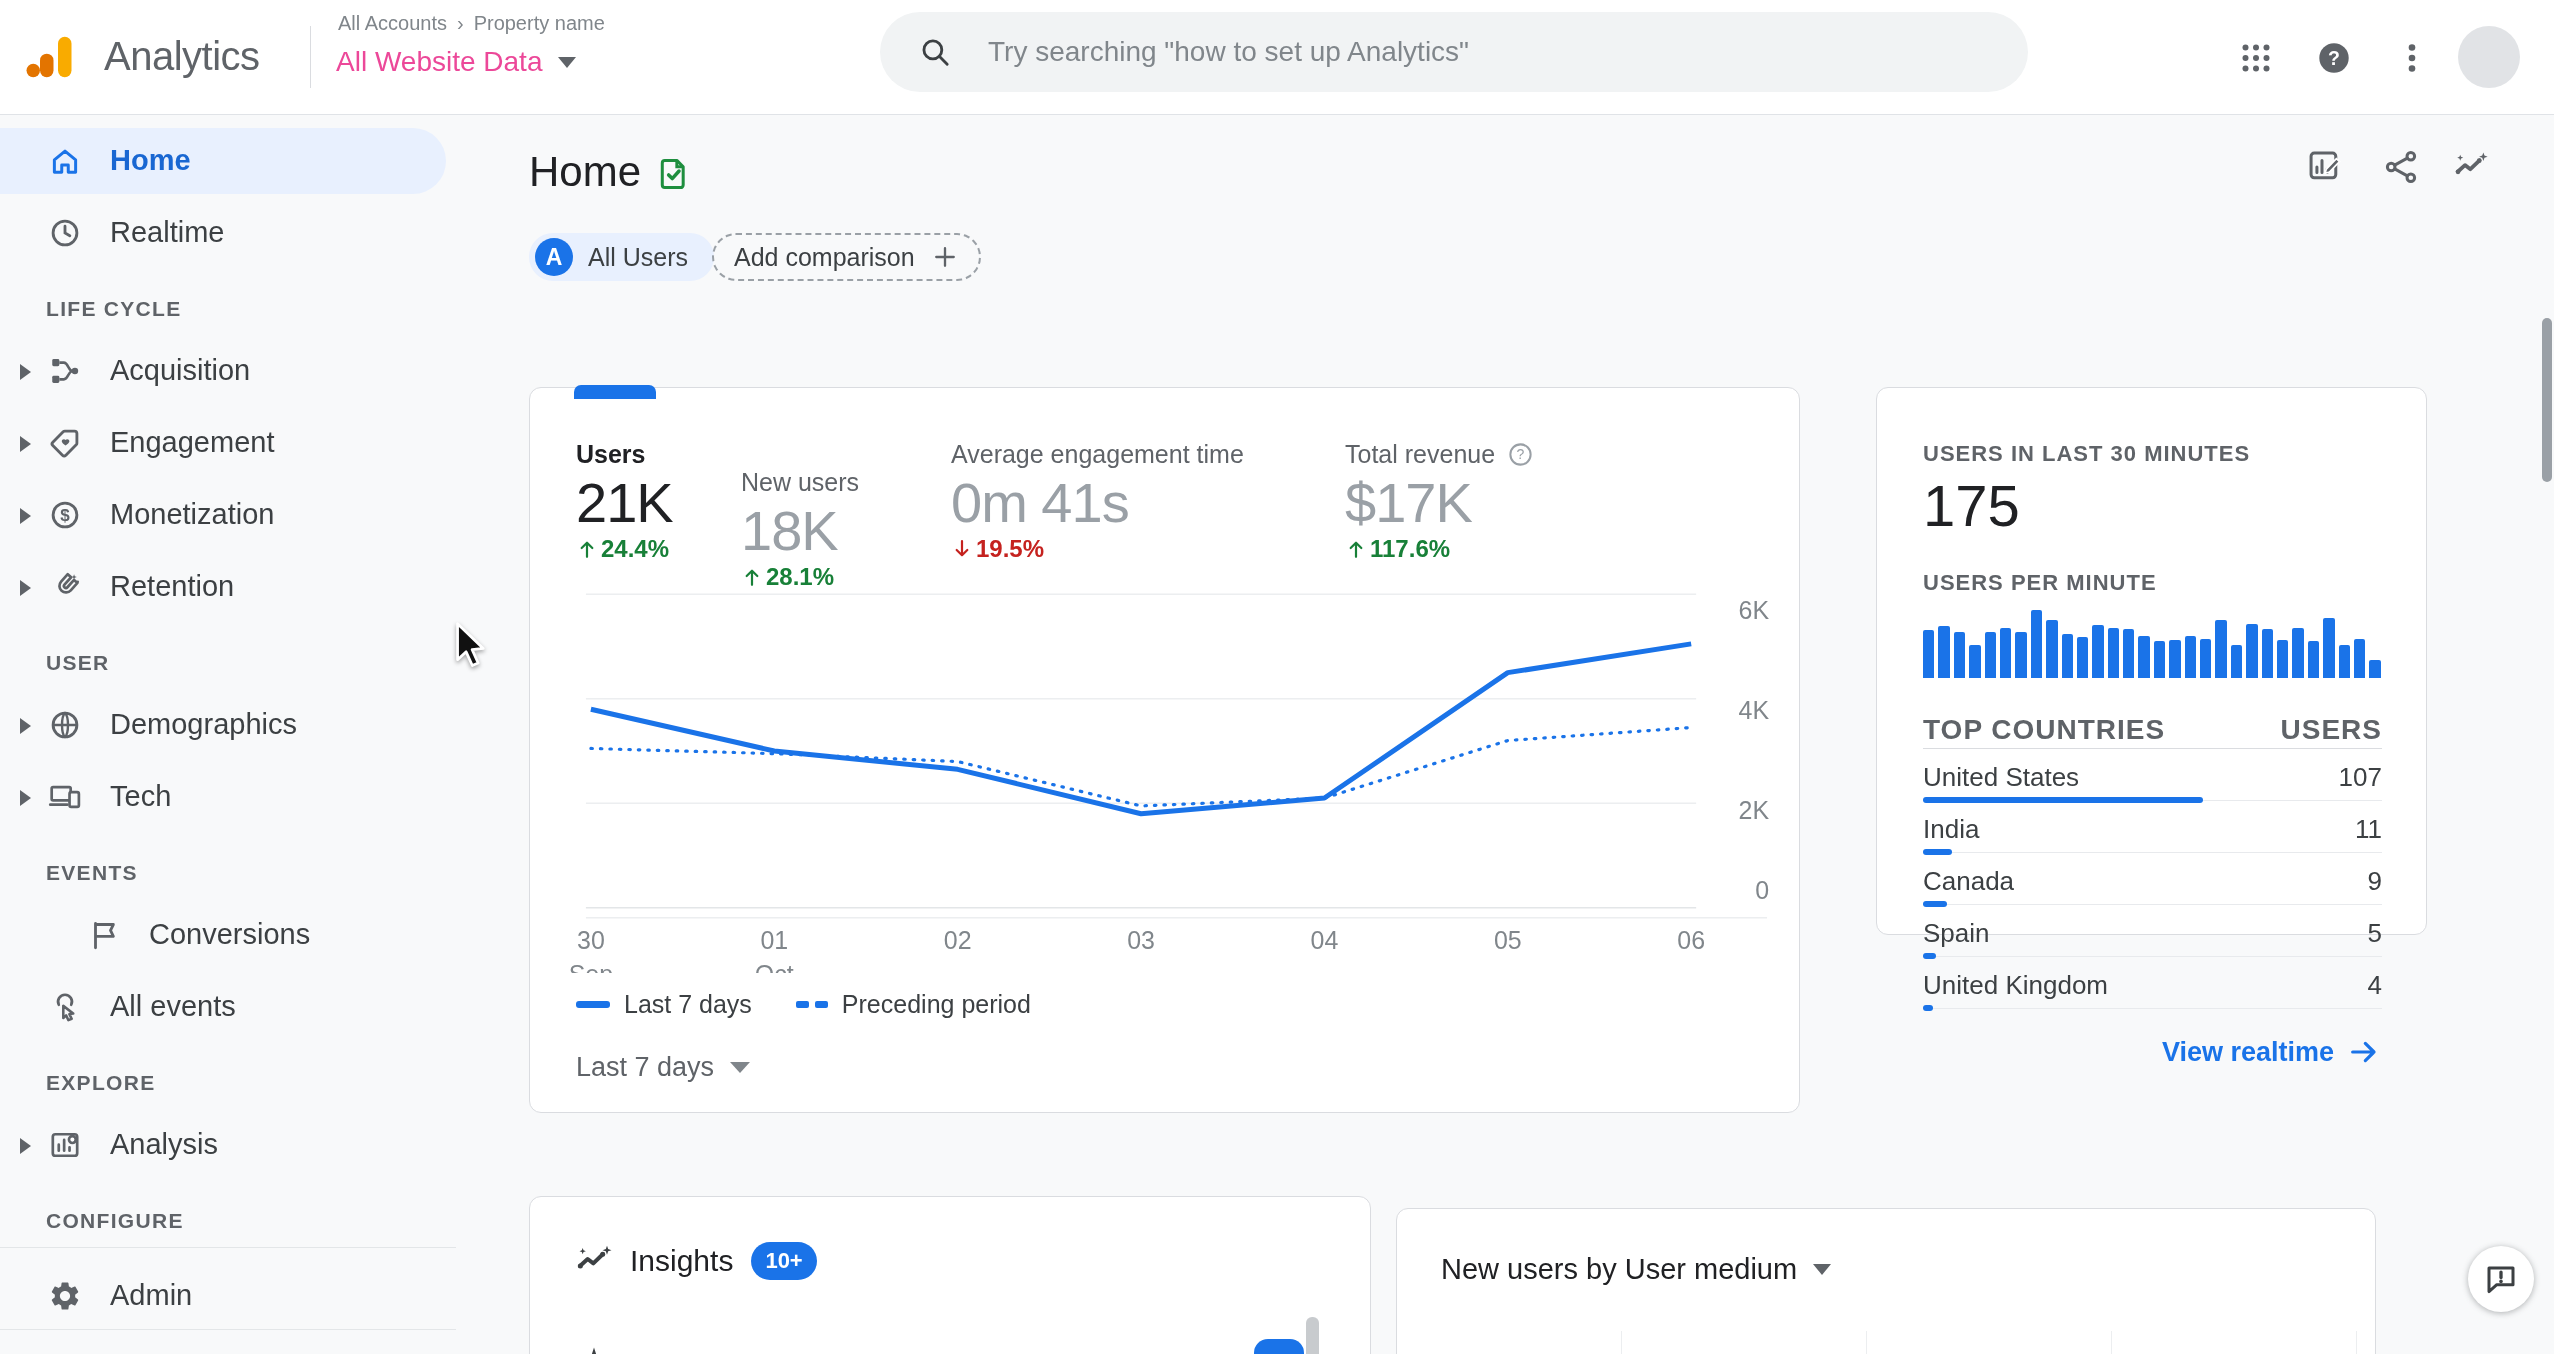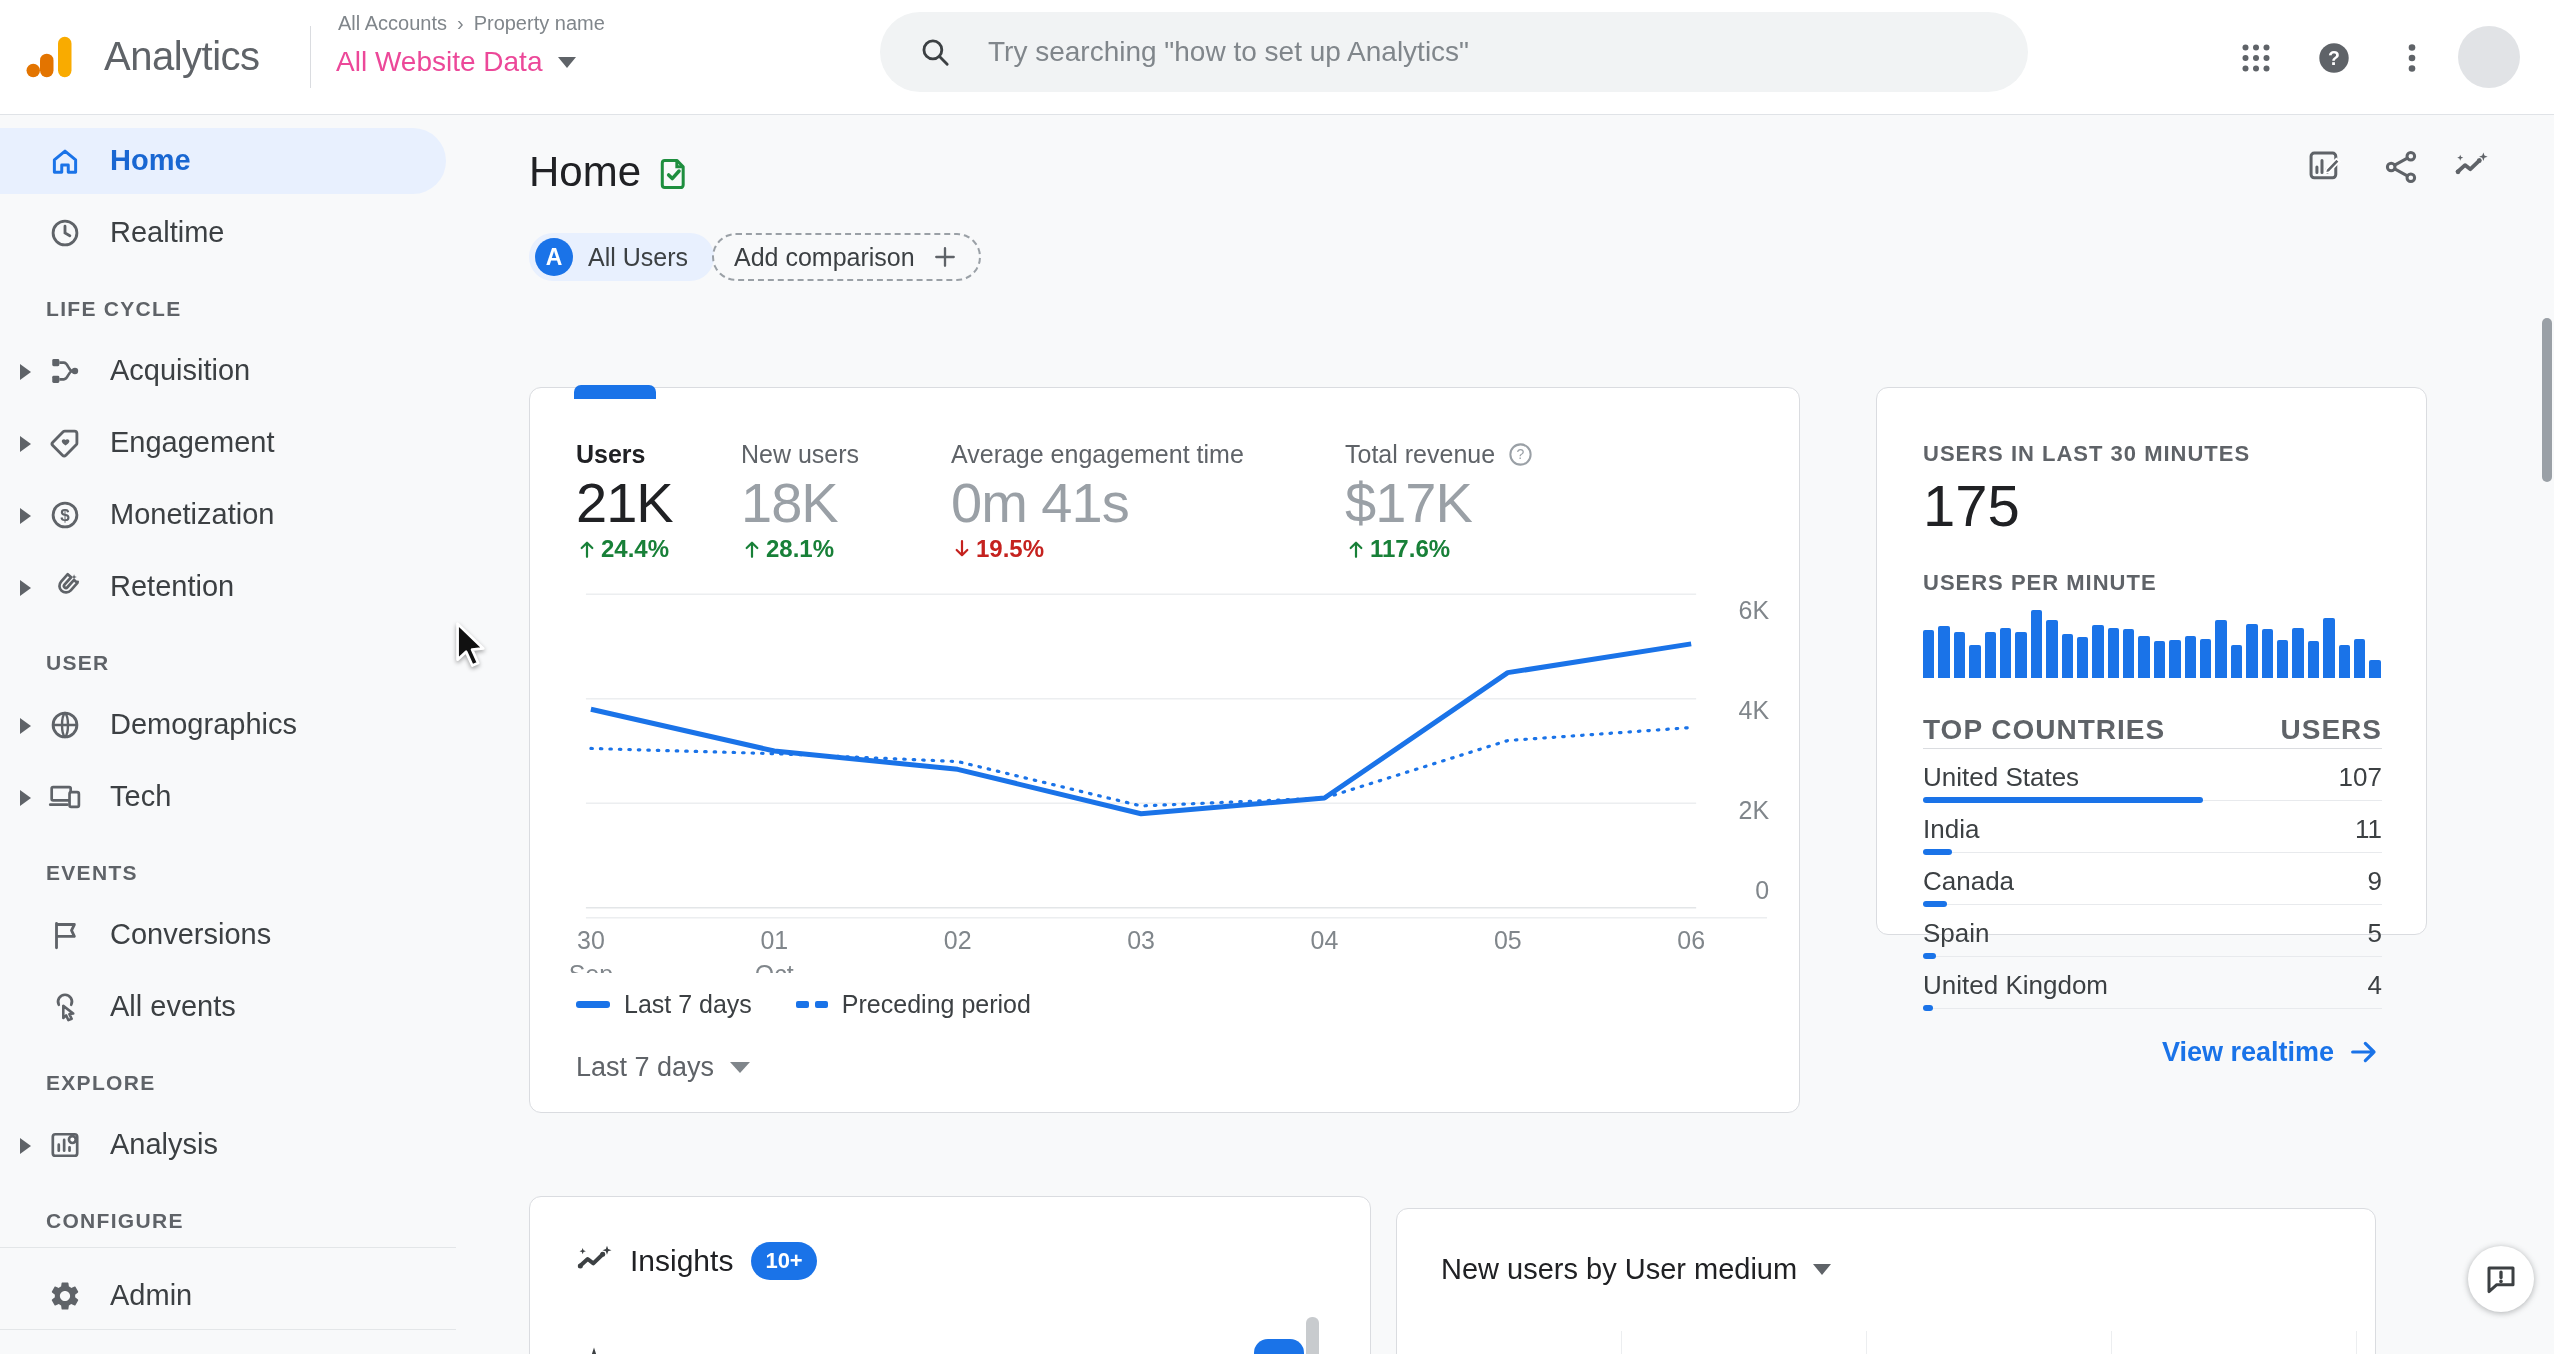--- a/index.html
+++ b/index.html
@@ -244,21 +244,21 @@
           <span class="icn" data-interactable="false">
             <svg viewBox="0 0 24 24">
               <rect x="2.6" y="5" width="13.4" height="9.4" rx="1" fill="none" stroke="currentColor" stroke-width="1.9"></rect>
               <path d="M1.6 17.4h12" stroke="currentColor" stroke-width="1.9" stroke-linecap="round"></path>
               <rect x="15.2" y="8.6" width="6.6" height="10.4" rx="1.2" fill="#f8f9fa" stroke="currentColor" stroke-width="1.9"></rect>
             </svg>
           </span>
           <span class="lbl" data-interactable="false">Tech</span>
         </div>
         <div class="side-section" data-interactable="false">EVENTS</div>
-        <div class="side-item" data-interactable="true" style="margin-top: 15px;">
+        <div class="side-item" data-interactable="true" style="margin-top: 15px; margin-left: 39px;">
           <span class="icn" data-interactable="false">
             <svg viewBox="0 0 24 24">
               <path d="M6 21V3.8" stroke="currentColor" stroke-width="2" stroke-linecap="round"></path>
               <path d="M6 4.6h12.6l-2 4.2 2 4.2H6" fill="none" stroke="currentColor" stroke-width="2" stroke-linejoin="round"></path>
             </svg>
           </span>
           <span class="lbl" data-interactable="false">Conversions</span>
         </div>
         <div class="side-item" data-interactable="true">
           <span class="icn" data-interactable="false">
@@ -352,21 +352,21 @@
           <div class="m-value em" data-interactable="false">21K</div>
           <div class="m-delta up" data-interactable="false">
             <span class="m-arrow">
               <svg viewBox="0 0 24 24">
                 <path d="M12 20.5V5.2M6.2 11 12 5.2 17.8 11" fill="none" stroke="currentColor" stroke-width="2.4" stroke-linecap="round" stroke-linejoin="round"></path>
               </svg>
             </span>
             <span>24.4%</span>
           </div>
         </div>
-        <div class="metric" data-interactable="true" style="left: 211px;">
+        <div class="metric" data-interactable="true" style="left: 211px; margin-top: 28px;">
           <div class="m-label" data-interactable="false">New users</div>
           <div class="m-value" data-interactable="false">18K</div>
           <div class="m-delta up" data-interactable="false">
             <span class="m-arrow">
               <svg viewBox="0 0 24 24">
                 <path d="M12 20.5V5.2M6.2 11 12 5.2 17.8 11" fill="none" stroke="currentColor" stroke-width="2.4" stroke-linecap="round" stroke-linejoin="round"></path>
               </svg>
             </span>
             <span>28.1%</span>
           </div>

